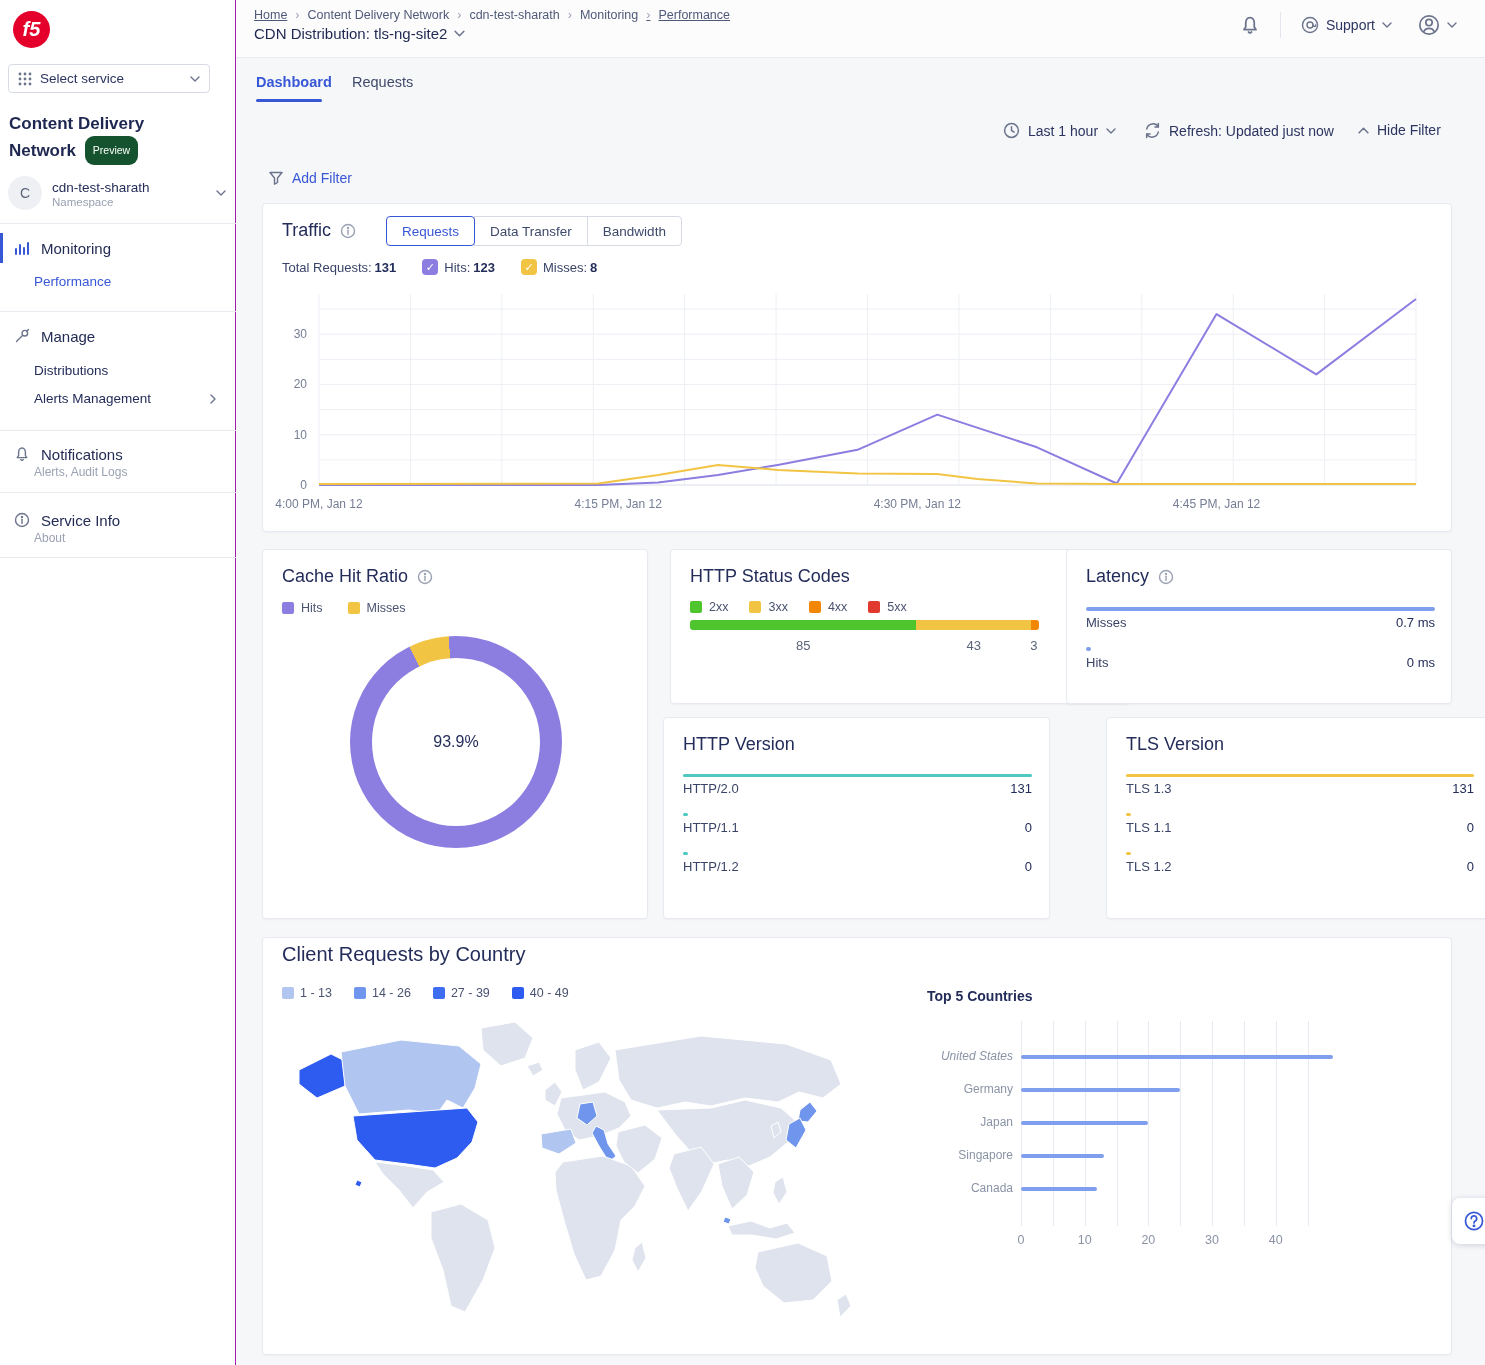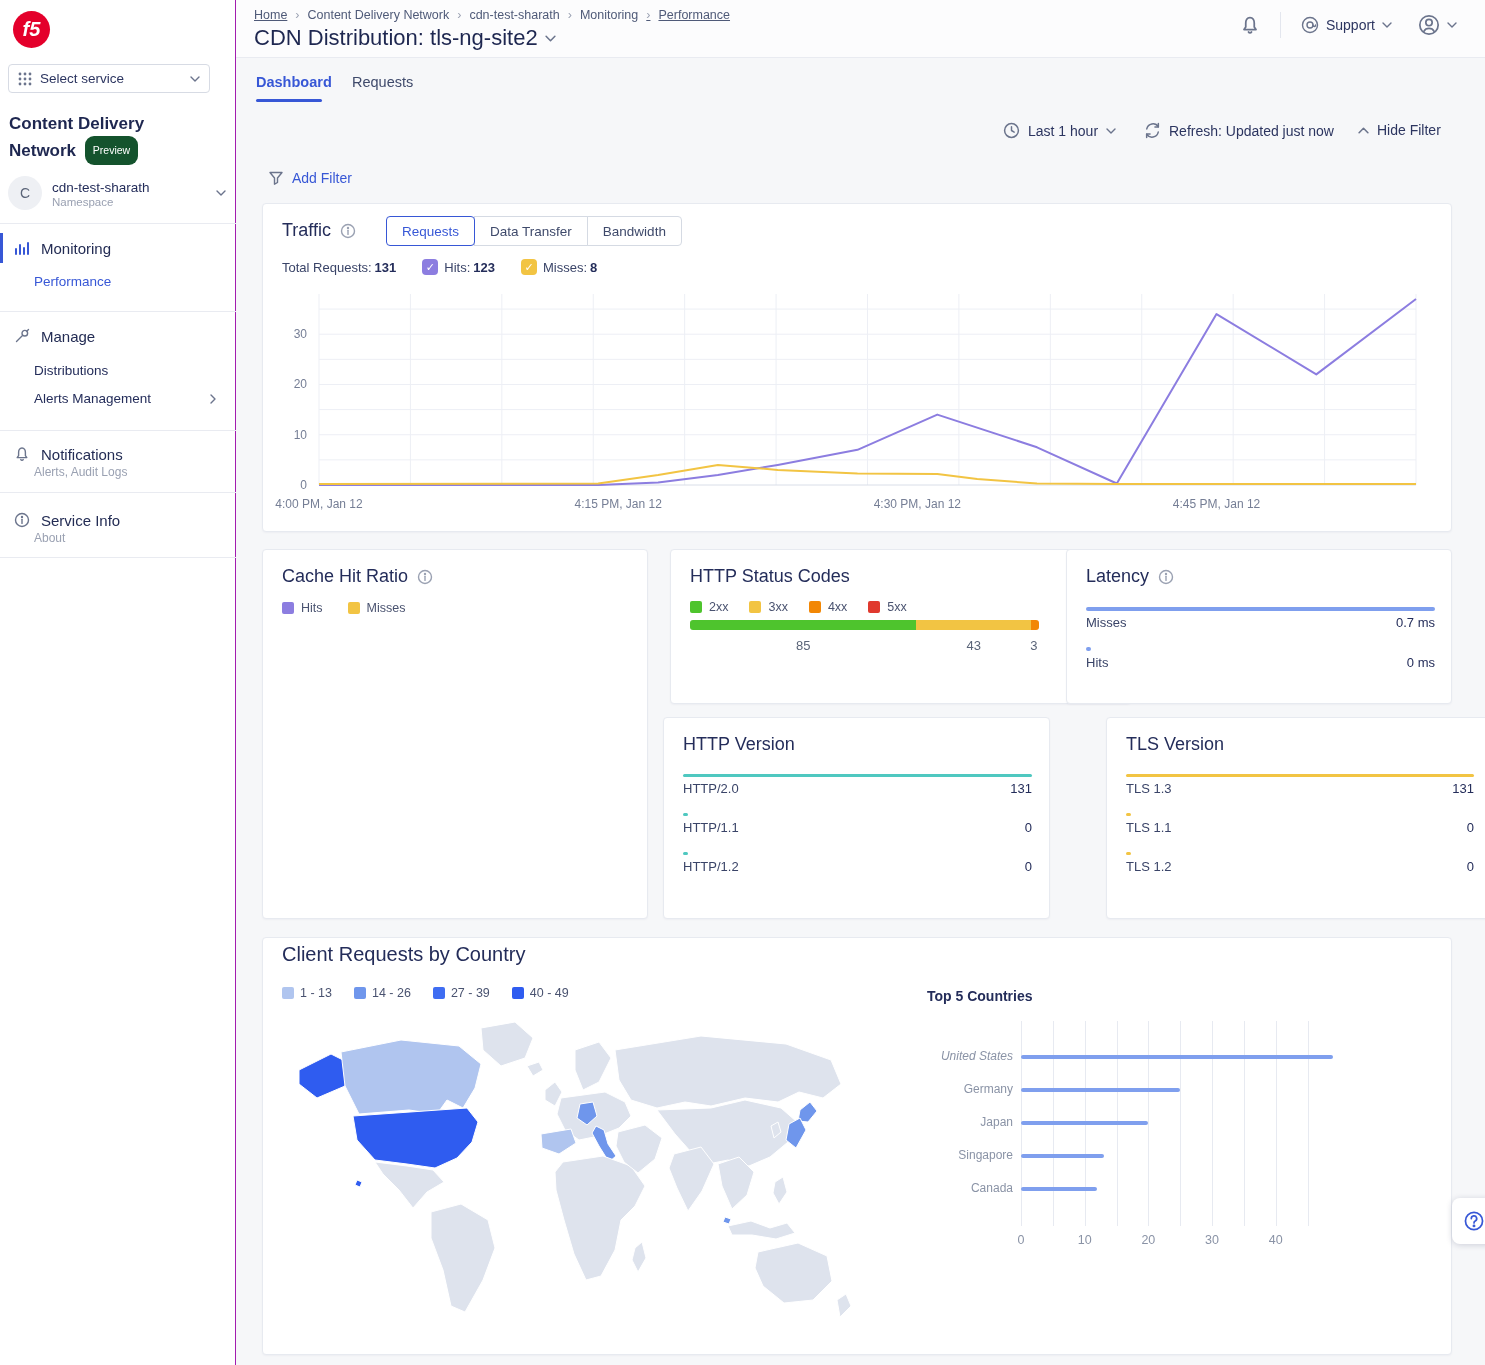--- a/index.html
+++ b/index.html
@@ -27,21 +27,21 @@
   .nav-sub.active{color:#3757d6;}
   .nav-note{position:absolute;left:34px;font-size:12px;color:#9aa1b2;}
   .active-bar{position:absolute;left:0;top:233px;width:3px;height:30px;background:#3757d6;}
   .chev-r{margin-left:auto;margin-right:14px;}
   
   #header{position:absolute;left:236px;top:0;width:1249px;height:58px;background:#fcfcfd;border-bottom:1px solid #e9ebf1;}
   .crumbs{position:absolute;left:18px;top:8px;font-size:12.5px;color:#4f5a78;display:flex;align-items:center;}
   .crumb{cursor:pointer;}
   .crumb+.crumb::before{content:"\203A";color:#9aa1b2;margin:0 8px;}
   .crumb.linkish{text-decoration:underline;}
-  .page-title{position:absolute;left:18px;top:25px;font-size:22px;font-weight:500;color:#1e2750;display:flex;align-items:center;gap:7px;cursor:pointer;}
+  .page-title{position:absolute;left:18px;top:25px;font-size:15px;font-weight:500;color:#1e2750;display:flex;align-items:center;gap:7px;cursor:pointer;}
   .hdr-right{position:absolute;right:22px;top:12px;display:flex;align-items:center;gap:14px;}
   .vsep{width:1px;height:26px;background:#e3e6ee;}
   .hbtn{display:flex;align-items:center;gap:7px;background:none;border:none;cursor:pointer;font-size:14px;color:#2c3560;font-family:inherit;}
   
   .tabbar{position:absolute;left:236px;top:58px;width:1249px;height:48px;}
   .tab{position:absolute;top:16px;font-size:14.5px;color:#3f4a6b;cursor:pointer;}
   .tab.active{color:#3757d6;font-weight:bold;}
   .tab-underline{position:absolute;top:41px;height:3px;background:#3757d6;border-radius:2px;}
   
   .filterbar{position:absolute;left:236px;top:118px;width:1249px;height:32px;}
@@ -354,20 +354,25 @@
         <path d="M8 7.2 V11.4"></path>
         <circle cx="8" cy="4.9" r="0.5" fill="#9aa1b2"></circle>
     </svg>
   </div>
   <div class="legend" style="position:absolute;left:19px;top:51px;gap:7px">
     <span class="lg-sq" id="cache-lg0" style="background: rgb(140, 125, 224);"></span>
     <span>Hits</span>
     <span class="lg-sq" style="margin-left: 18px; background: rgb(242, 196, 67);" id="cache-lg1"></span>
     <span>Misses</span>
   </div>
+  <div id="donut" style="background: conic-gradient(from 334.04deg, rgb(242, 196, 67) 0deg, rgb(242, 196, 67) 21.96deg, rgb(140, 125, 224) 21.96deg, rgb(140, 125, 224) 360deg);">
+    <div class="hole">
+        <span>93.9%</span>
+      </div>
+  </div>
 </div>
 
 <div class="card" style="left:670px;top:549px;width:461px;height:155px">
   <div class="panel-title" style="position:absolute;left:19px;top:16px">
     <span>HTTP Status Codes</span>
   </div>
   <div class="legend" style="position:absolute;left:19px;top:50px;gap:7px" id="status-legend">
     <span class="lg-sq" style="background: rgb(78, 196, 45);"></span>
       <span>2xx</span>
     <span class="lg-sq" style="margin-left: 14px; background: rgb(242, 196, 67);"></span>

